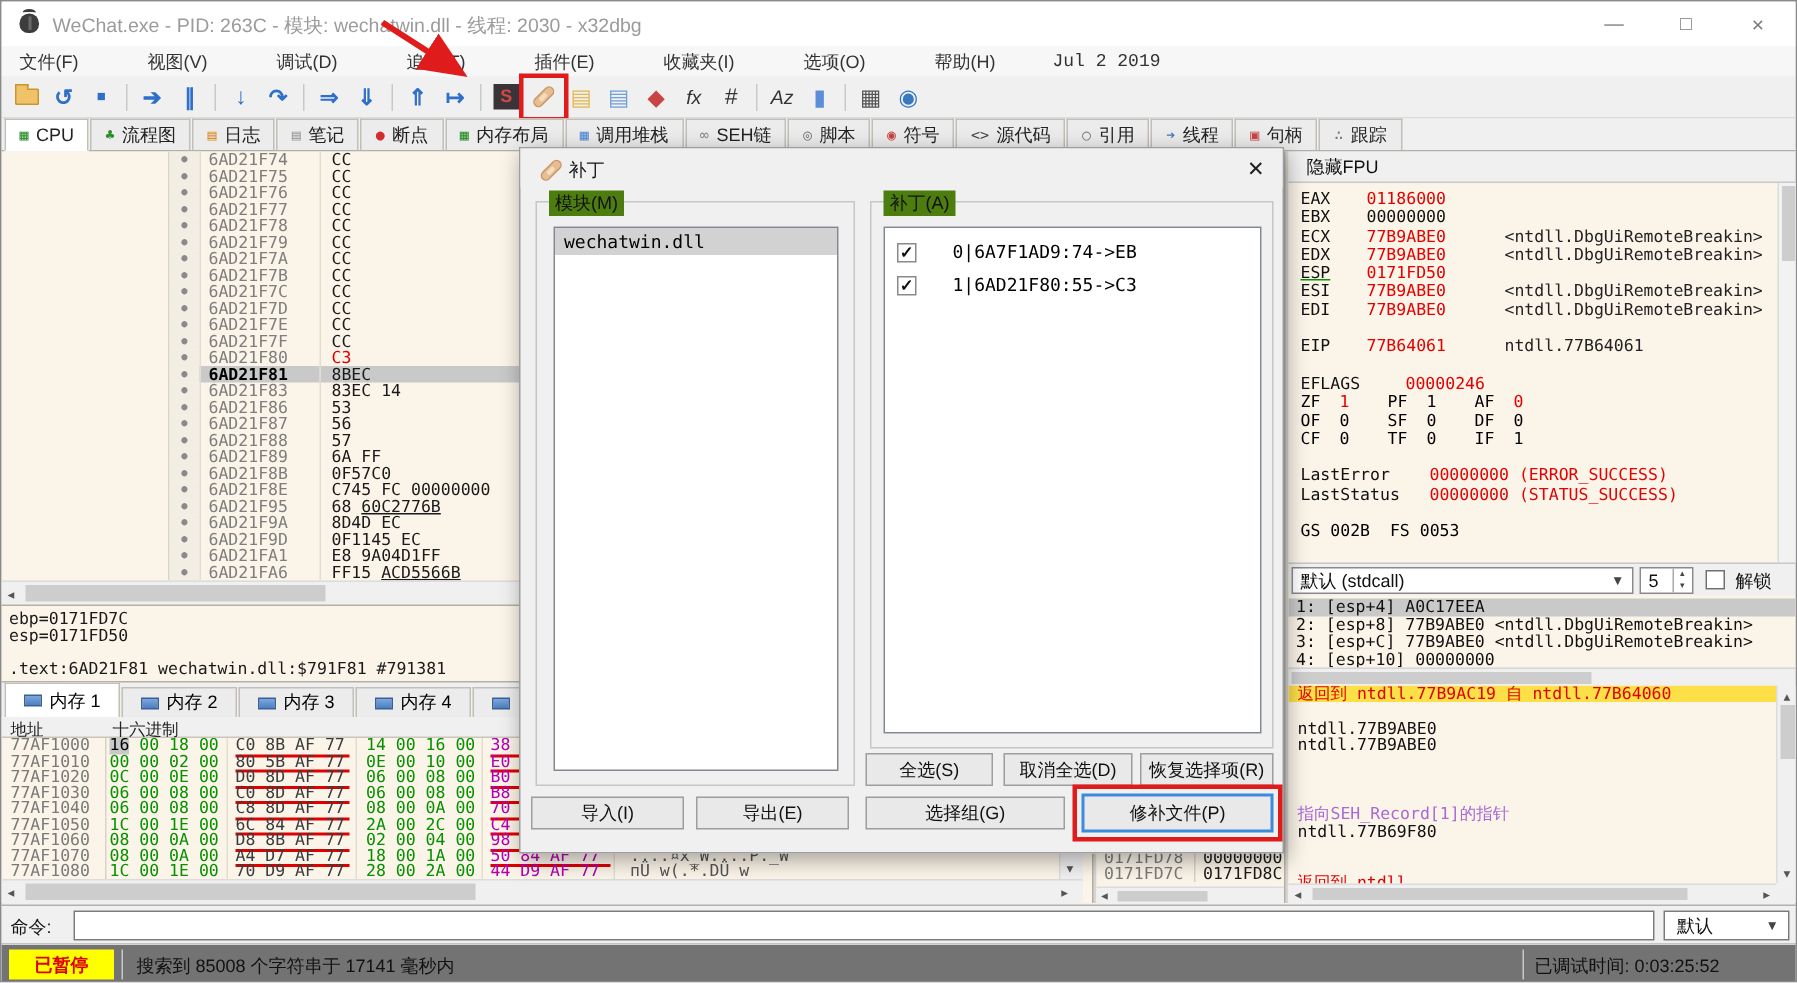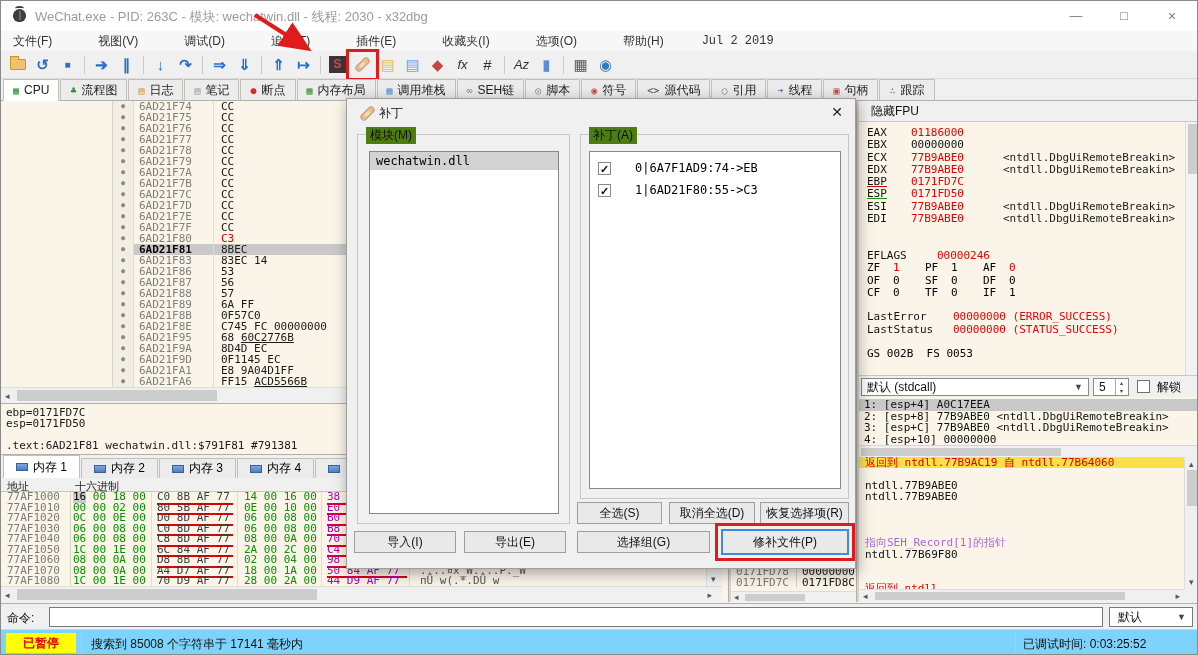--- a/index.html
+++ b/index.html
@@ -130,21 +130,21 @@
   #si-hscroll { position:absolute; left:858px; top:588px; width:325px; height:13px; background:#f0f0f0; border-top:1px solid #dcdcdc; }
   #si-corner { position:absolute; left:1183px; top:588px; width:15px; height:13px; background:#f0f0f0; }
 
   
   #cmdrow { position:absolute; left:0; top:602px; width:1198px; height:26px; background:#f0f0f0; border-top:1px solid #b3b0aa; }
   #cmd-label { position:absolute; left:6px; top:6px; color:#111; }
   #cmd-input { position:absolute; left:48px; top:3px; width:1054px; height:20px; background:#fff; border:1px solid #7a7a7a; font-size:12px; padding:0 4px; }
   #cmd-mode { position:absolute; left:1108px; top:3px; width:84px; height:20px; background:#fff; border:1px solid #7a7a7a; line-height:18px; padding-left:8px; color:#111; }
   #cmd-mode .caret { position:absolute; right:6px; top:0; font-size:9px; color:#444; }
 
-  #statusbar { position:absolute; left:0; top:628px; width:1198px; height:27px; background:#7dd3fc; border-top:1px solid #d5d5d5; }
+  #statusbar { position:absolute; left:0; top:628px; width:1198px; height:27px; background:#737373; border-top:1px solid #d5d5d5; }
   #status-state { position:absolute; left:5px; top:3px; width:70px; height:20px; background:#ffff00; color:#e00000; font-weight:bold; text-align:center; line-height:20px; }
   .ssep { position:absolute; top:3px; width:1px; height:20px; background:#c8c8c8; }
   #status-msg { position:absolute; left:90px; top:6px; color:#111; }
   #status-time { position:absolute; left:1022px; top:6px; color:#111; white-space:nowrap; }
 
   
   #dialog { position:absolute; left:345px; top:97px; width:510px; height:471px; background:#f0f0f0; border:1px solid #9e9e9e; box-shadow:2px 4px 14px rgba(0,0,0,0.35); z-index:10; }
   #dlg-titlebar { position:absolute; left:0; top:0; width:100%; height:26px; background:#f0f0f0; }
   #dlg-icon { position:absolute; left:12px; top:11px; }
   #dlg-title { position:absolute; left:32px; top:6px; color:#111; }
@@ -404,25 +404,25 @@
       <div class="sb-thumb" style="left:14px;top:2px;width:60px;height:7px;"></div>
     </div>
   </div>
 
   <div id="fpu-header">隐藏FPU</div>
   <div id="registers-pane" class="pane">
       <div class="rline"><span class="rn">EAX</span><span class="rv red">01186000</span></div>
       <div class="rline"><span class="rn">EBX</span><span class="rv">00000000</span></div>
       <div class="rline"><span class="rn">ECX</span><span class="rv red">77B9ABE0</span><span class="rnote">&lt;ntdll.DbgUiRemoteBreakin&gt;</span></div>
       <div class="rline"><span class="rn">EDX</span><span class="rv red">77B9ABE0</span><span class="rnote">&lt;ntdll.DbgUiRemoteBreakin&gt;</span></div>
-      <div class="rline"><span class="rn u-red">EBP</span><span class="rv red">0171FD7C</span></div>
       <div class="rline"><span class="rn u-green">ESP</span><span class="rv red">0171FD50</span></div>
       <div class="rline"><span class="rn">ESI</span><span class="rv red">77B9ABE0</span><span class="rnote">&lt;ntdll.DbgUiRemoteBreakin&gt;</span></div>
       <div class="rline"><span class="rn">EDI</span><span class="rv red">77B9ABE0</span><span class="rnote">&lt;ntdll.DbgUiRemoteBreakin&gt;</span></div>
       <div class="rline">&nbsp;</div>
+      <div class="rline"><span class="rn">EIP</span><span class="rv red">77B64061</span><span class="rnote">ntdll.77B64061</span></div>
       <div class="rline">&nbsp;</div>
       <div class="rline"><span class="rn" style="width:70px">EFLAGS</span><span class="rv red">00000246</span></div>
       <div class="rline"><span class="fl">ZF</span><span class="flv red">1</span><span class="fl">PF</span><span class="flv">1</span><span class="fl">AF</span><span class="flv red">0</span></div>
       <div class="rline"><span class="fl">OF</span><span class="flv">0</span><span class="fl">SF</span><span class="flv">0</span><span class="fl">DF</span><span class="flv">0</span></div>
       <div class="rline"><span class="fl">CF</span><span class="flv">0</span><span class="fl">TF</span><span class="flv">0</span><span class="fl">IF</span><span class="flv">1</span></div>
       <div class="rline">&nbsp;</div>
       <div class="rline"><span class="rn" style="width:86px">LastError</span><span class="red">00000000 (ERROR_SUCCESS)</span></div>
       <div class="rline"><span class="rn" style="width:86px">LastStatus</span><span class="red">00000000 (STATUS_SUCCESS)</span></div>
       <div class="rline">&nbsp;</div>
       <div class="rline"><span>GS 002B  FS 0053</span></div>

